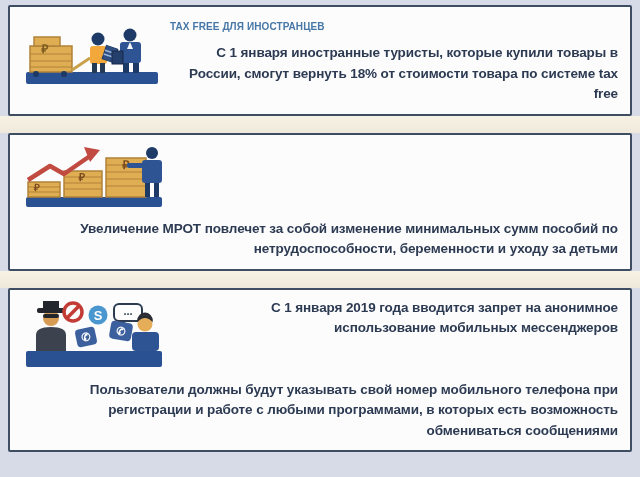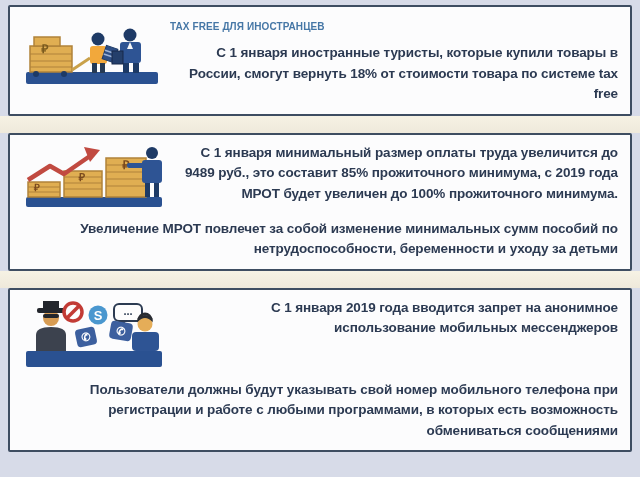--- a/index.html
+++ b/index.html
@@ -128,21 +128,20 @@
       </g>
 
       <g>
         <circle cx="128" cy="7" r="6" fill="#1e3a66"></circle>
         <rect x="118" y="14" width="20" height="23" rx="3" fill="#2e5494"></rect>
         <rect x="103" y="17" width="17" height="5" rx="2" fill="#2e5494"></rect>
         <rect x="121" y="37" width="5" height="14" fill="#1d3a66"></rect>
         <rect x="130" y="37" width="5" height="14" fill="#1d3a66"></rect>
       </g>
     </svg>
-    <p class="card-body">С 1 января минимальный размер оплаты труда увеличится до 9489 руб., это составит 85% прожиточного минимума, с 2019 года МРОТ будет увеличен до 100% прожиточного минимума.</p>
     <p class="card-note">Увеличение МРОТ повлечет за собой изменение минимальных сумм пособий по нетрудо­способности, беременности и уходу за детьми</p>
   </div>
 
   <div class="gap"></div>
 
   <div class="card card3">
     <svg class="illus" width="140" height="70" viewBox="0 0 140 70">
       <rect x="2" y="50" width="136" height="16" rx="2" fill="#2a5191"></rect>
 
       <g>

